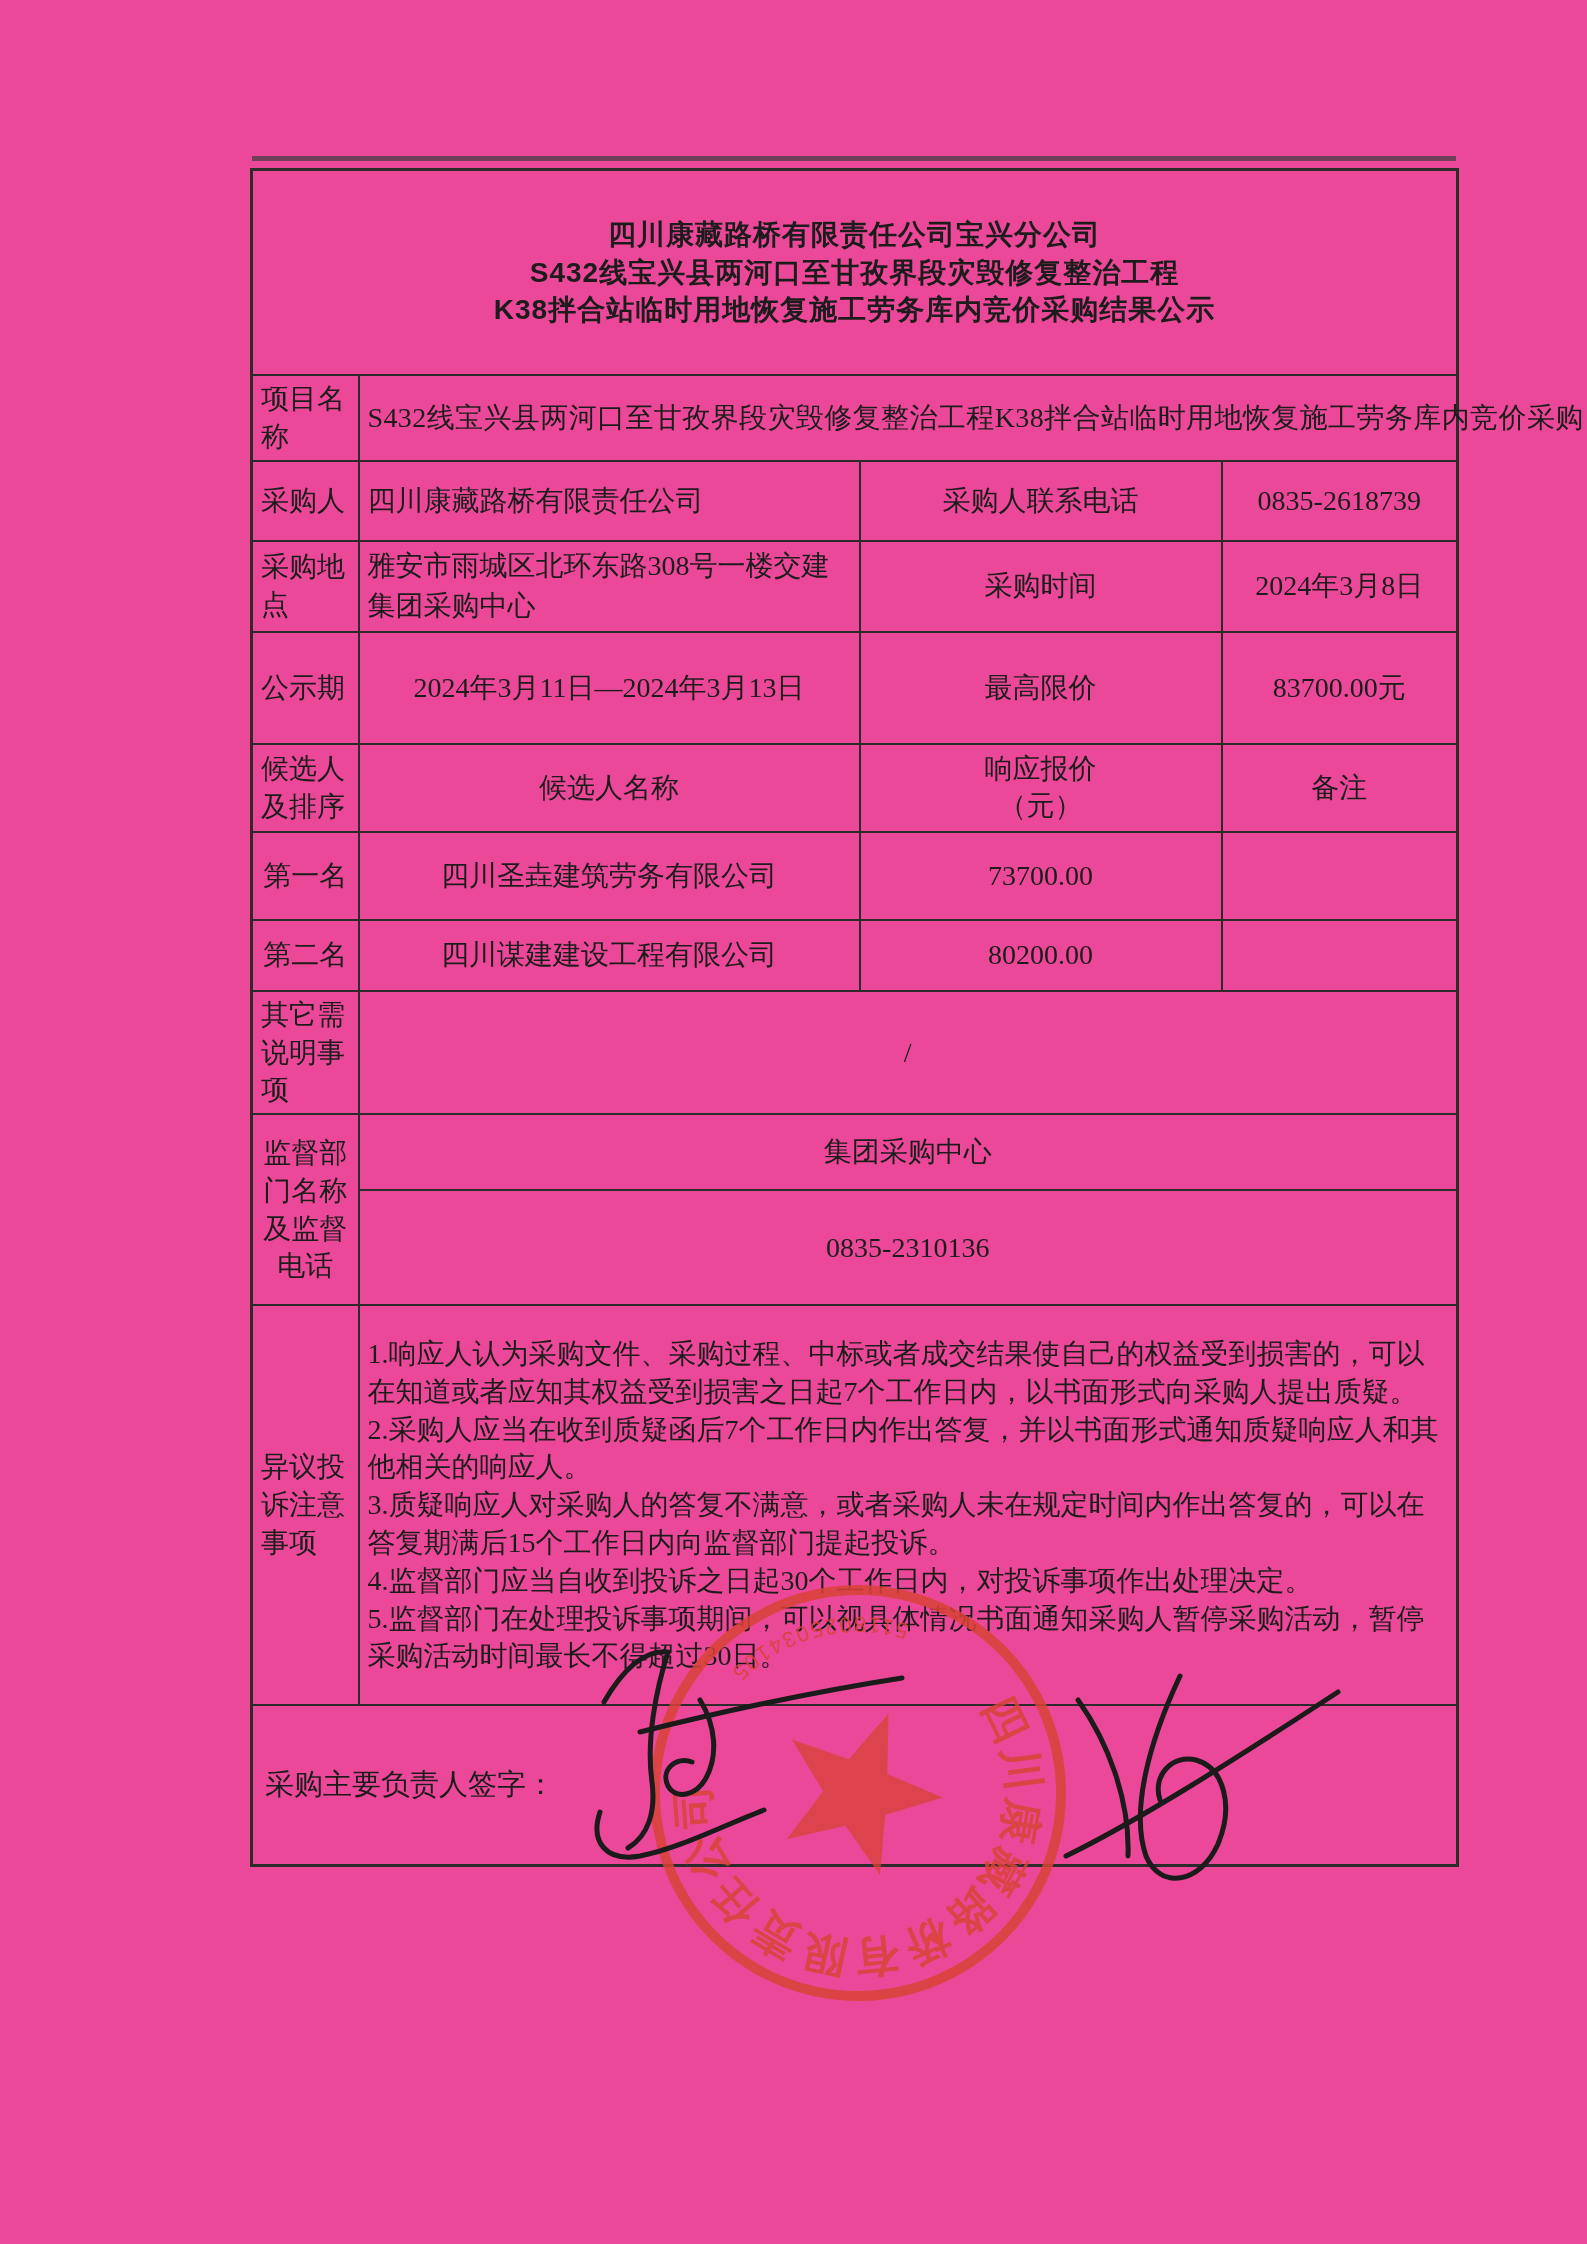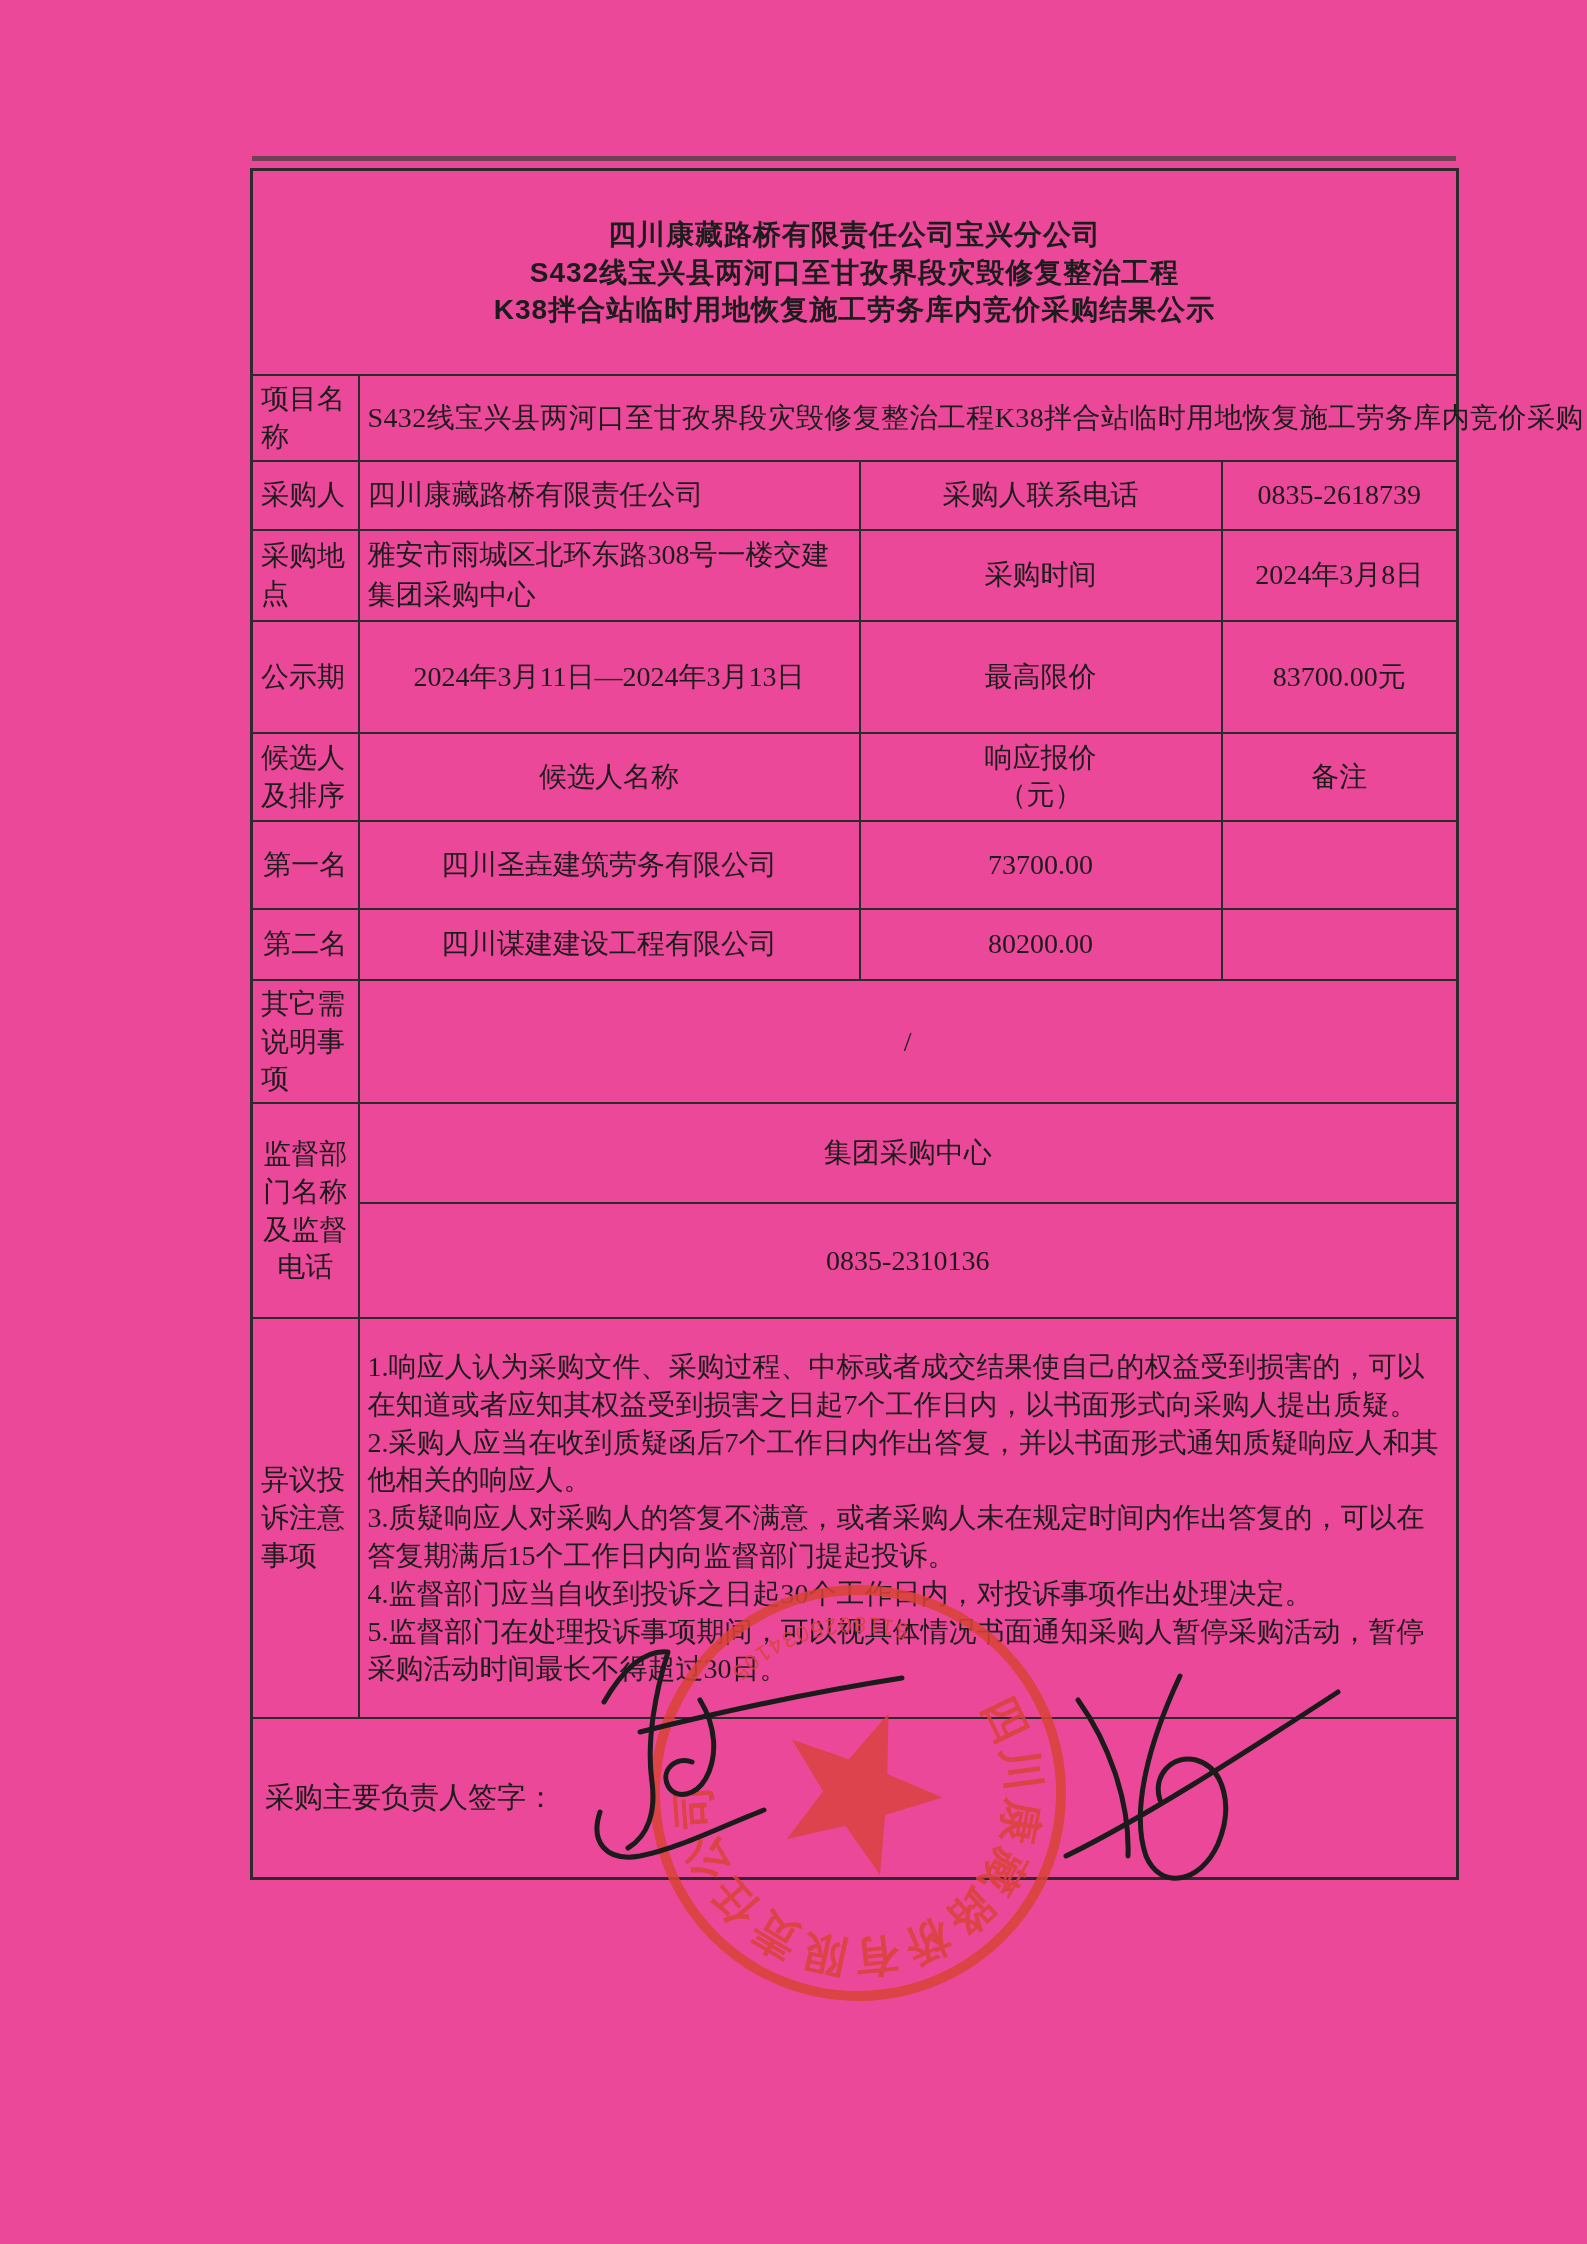--- a/index.html
+++ b/index.html
@@ -74,21 +74,21 @@
           <div>S432线宝兴县两河口至甘孜界段灾毁修复整治工程</div>
           <div>K38拌合站临时用地恢复施工劳务库内竞价采购结果公示</div>
         </td>
       </tr>
 
       <tr style="height:84px">
         <td class="lab">项目名称</td>
         <td class="project-val" colspan="3">S432线宝兴县两河口至甘孜界段灾毁修复整治工程K38拌合站临时用地恢复施工劳务库内竞价采购</td>
       </tr>
 
-      <tr style="height:69px">
+      <tr style="height:80px">
         <td class="lab">采购人</td>
         <td>四川康藏路桥有限责任公司</td>
         <td class="c">采购人联系电话</td>
         <td class="c nowrap">0835-2618739</td>
       </tr>
 
       <tr style="height:89px">
         <td class="lab">采购地点</td>
         <td style="line-height:1.45">雅安市雨城区北环东路308号一楼交建集团采购中心</td>
         <td class="c">采购时间</td>
@@ -124,21 +124,21 @@
         <td class="c">四川谋建建设工程有限公司</td>
         <td class="c">80200.00</td>
         <td class="c"></td>
       </tr>
 
       <tr style="height:102px">
         <td class="lab">其它需说明事项</td>
         <td class="c" colspan="3">/</td>
       </tr>
 
-      <tr style="height:100px">
+      <tr style="height:76px">
         <td class="lab center" rowspan="2">监督部门名称及监督电话</td>
         <td class="c" colspan="3">集团采购中心</td>
       </tr>
       <tr style="height:115px">
         <td class="c" colspan="3">0835-2310136</td>
       </tr>
 
       <tr style="height:400px">
         <td class="lab">异议投诉注意事项</td>
         <td class="clauses" colspan="3">

